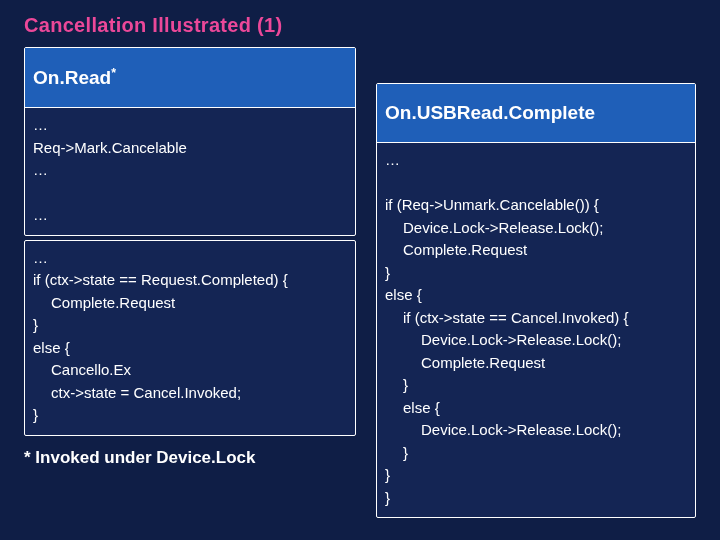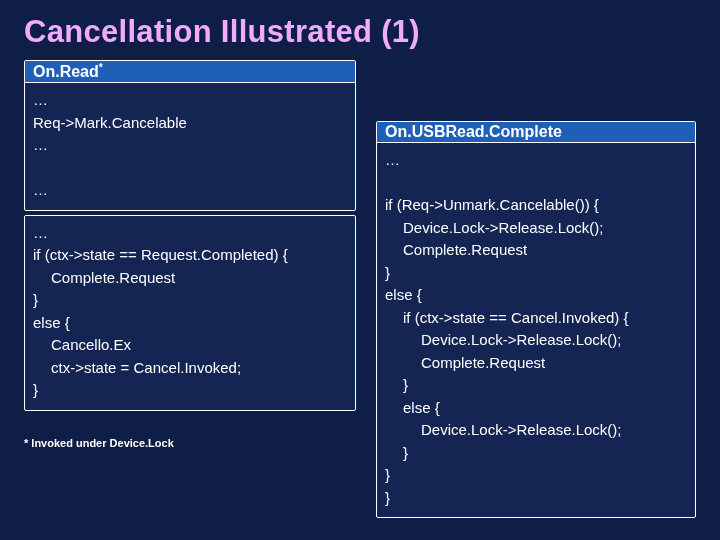--- a/index.html
+++ b/index.html
@@ -14,22 +14,22 @@
   }
   .slide {
     box-sizing: border-box;
     width: 720px;
     height: 540px;
     padding: 10px 24px 18px 24px;
     display: flex;
     flex-direction: column;
   }
   .title {
-    color: #f0abfc;
-    font-size: 31px;
+    color: #ec4899;
+    font-size: 20px;
     font-weight: bold;
     margin: 4px 0 10px 0;
     letter-spacing: 0.3px;
   }
   .cols {
     display: flex;
     gap: 20px;
     flex: 1;
   }
   .col-left, .col-right {
@@ -40,35 +40,35 @@
   .col-right { flex: 1; justify-content: flex-end; }
   .box {
     border: 1.5px solid #ffffff;
     border-radius: 2px;
     background: #142554;
     margin-bottom: 4px;
   }
   .box-header {
     background: #1f5fb8;
     border-bottom: 1.5px solid #ffffff;
-    padding: 1px 8px;
+    padding: 18px 8px;
     font-weight: bold;
-    font-size: 16px;
+    font-size: 19px;
   }
   .box-body {
     padding: 6px 8px 8px 8px;
     font-size: 15px;
     line-height: 1.5;
   }
   .ind1 { padding-left: 18px; display: block; }
   .ind2 { padding-left: 36px; display: block; }
   .footnote {
-    margin-top: 22px;
+    margin-top: 8px;
     font-weight: bold;
-    font-size: 11px;
+    font-size: 17px;
   }
   sup { font-size: 0.65em; vertical-align: super; }
 </style>
 </head>
 <body>
 
 <div class="slide">
   <div class="title">Cancellation Illustrated (1)</div>
 
   <div class="cols">

